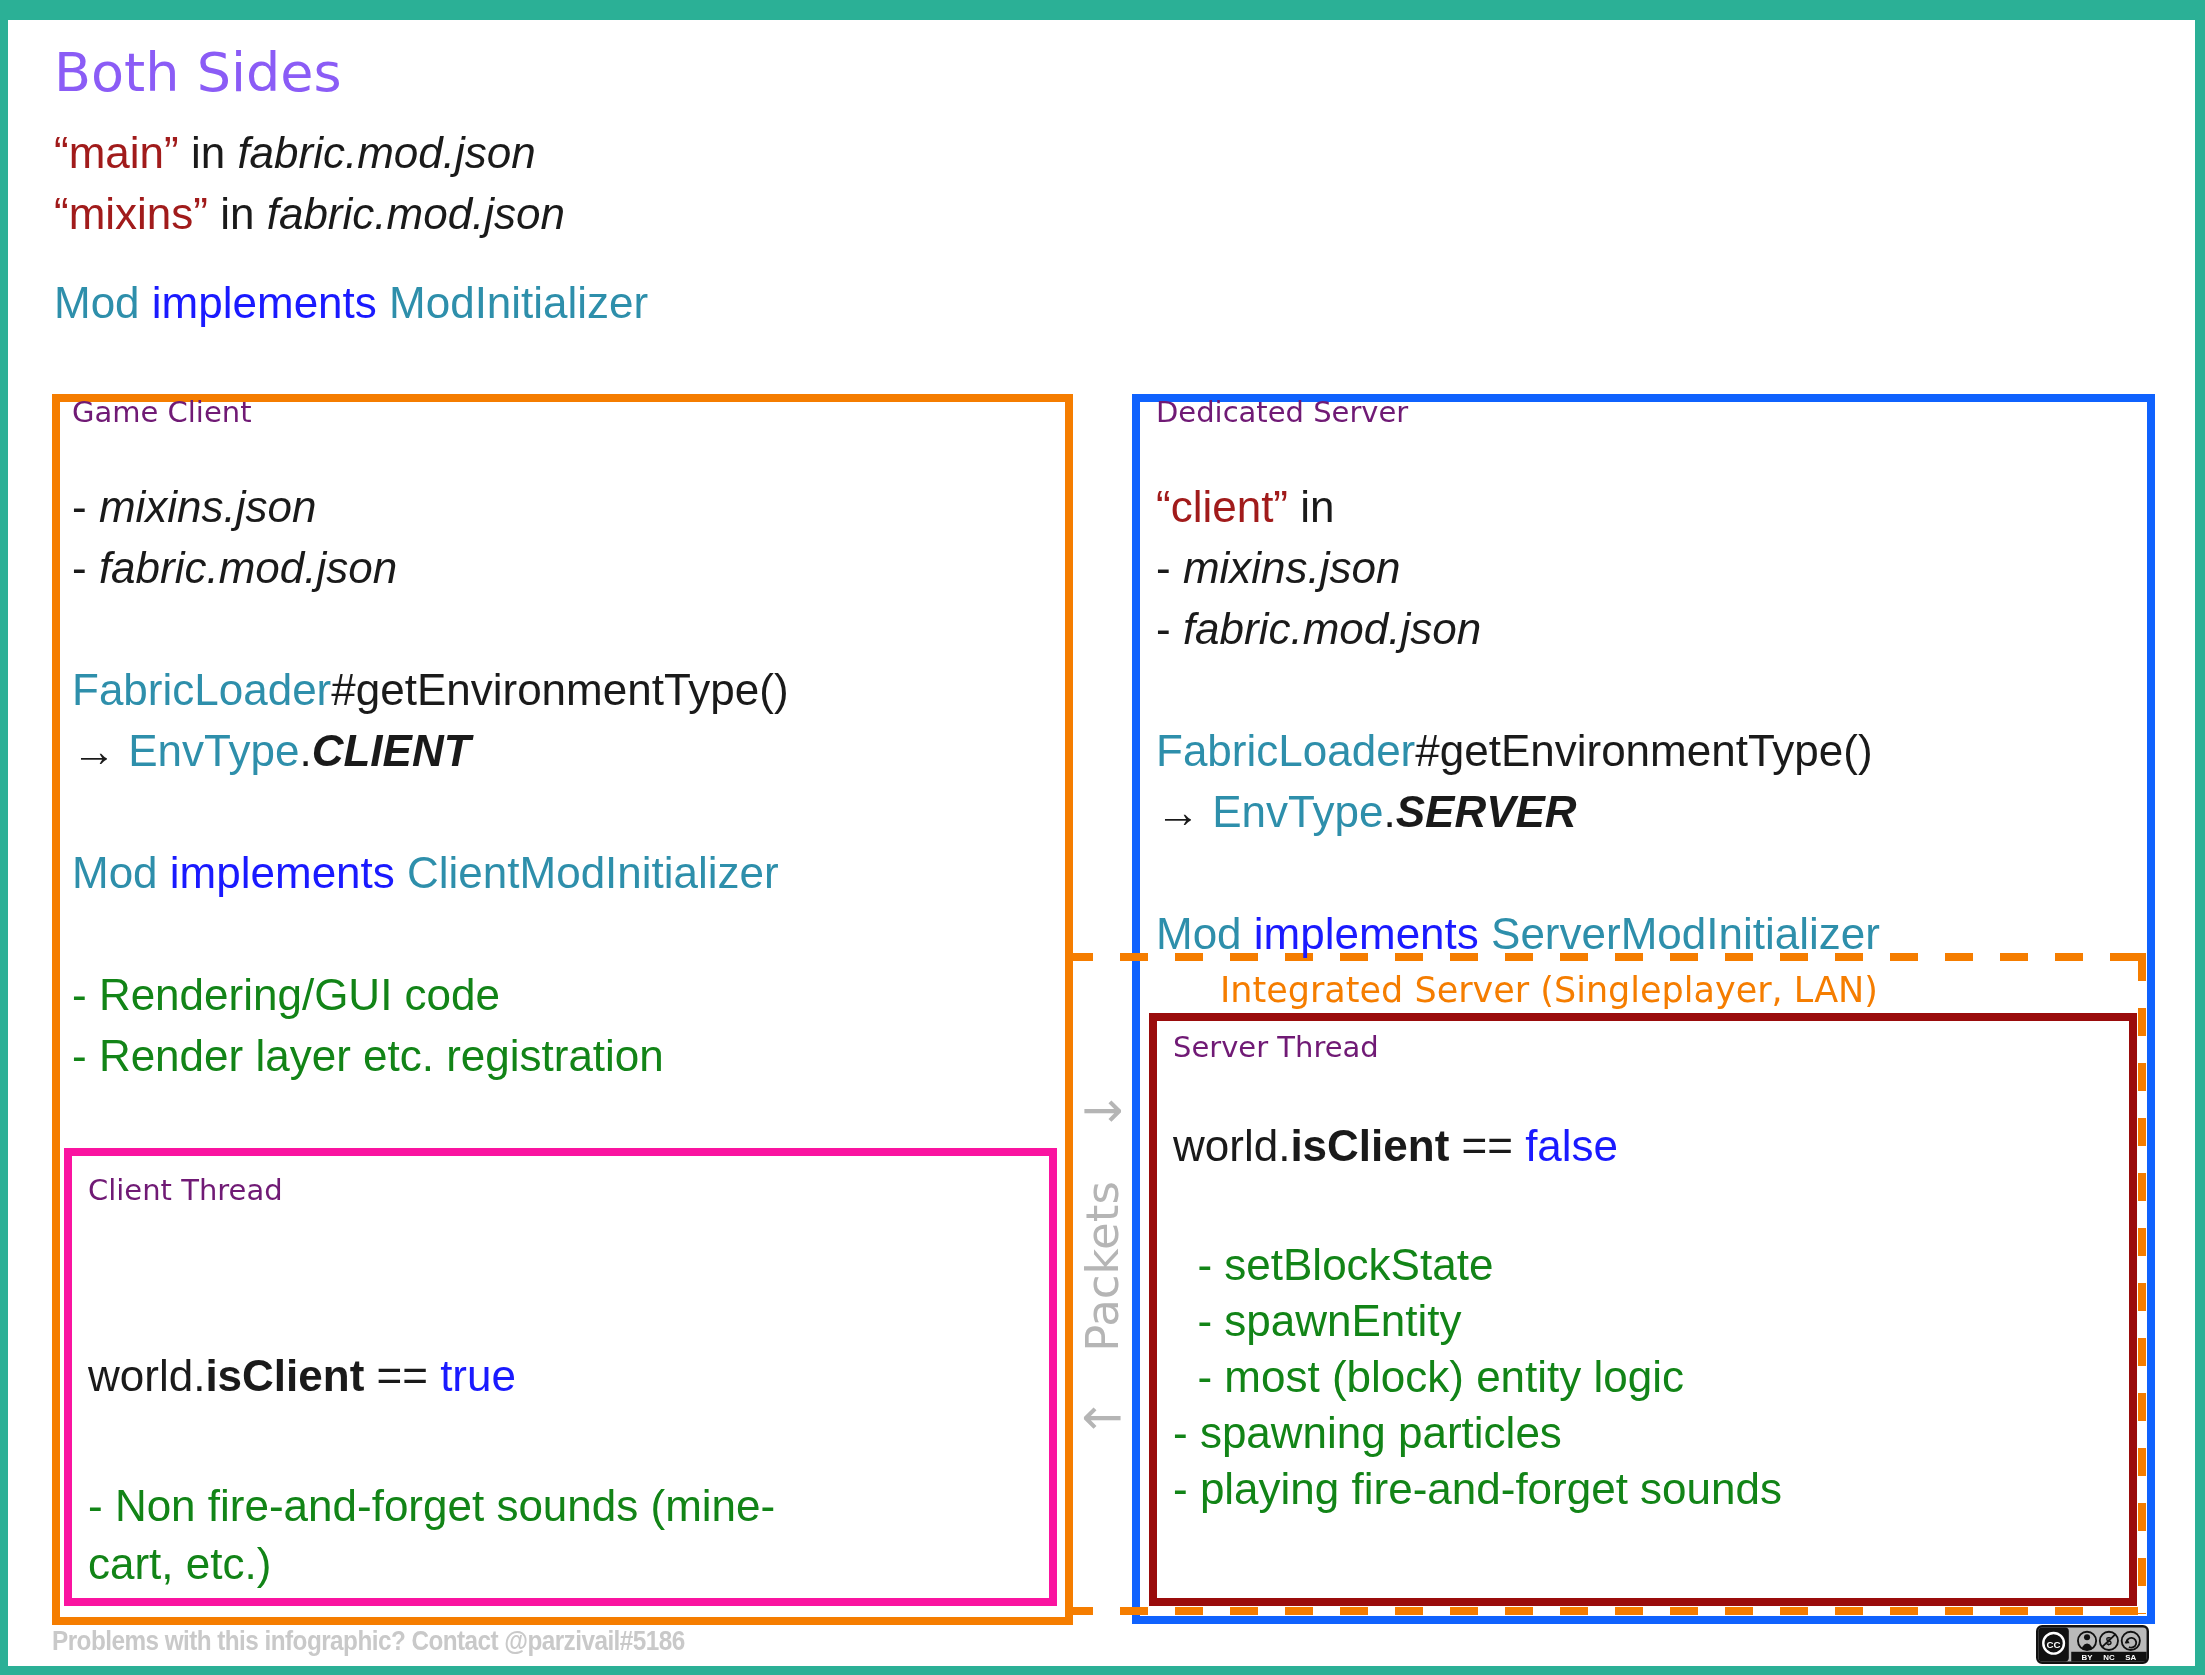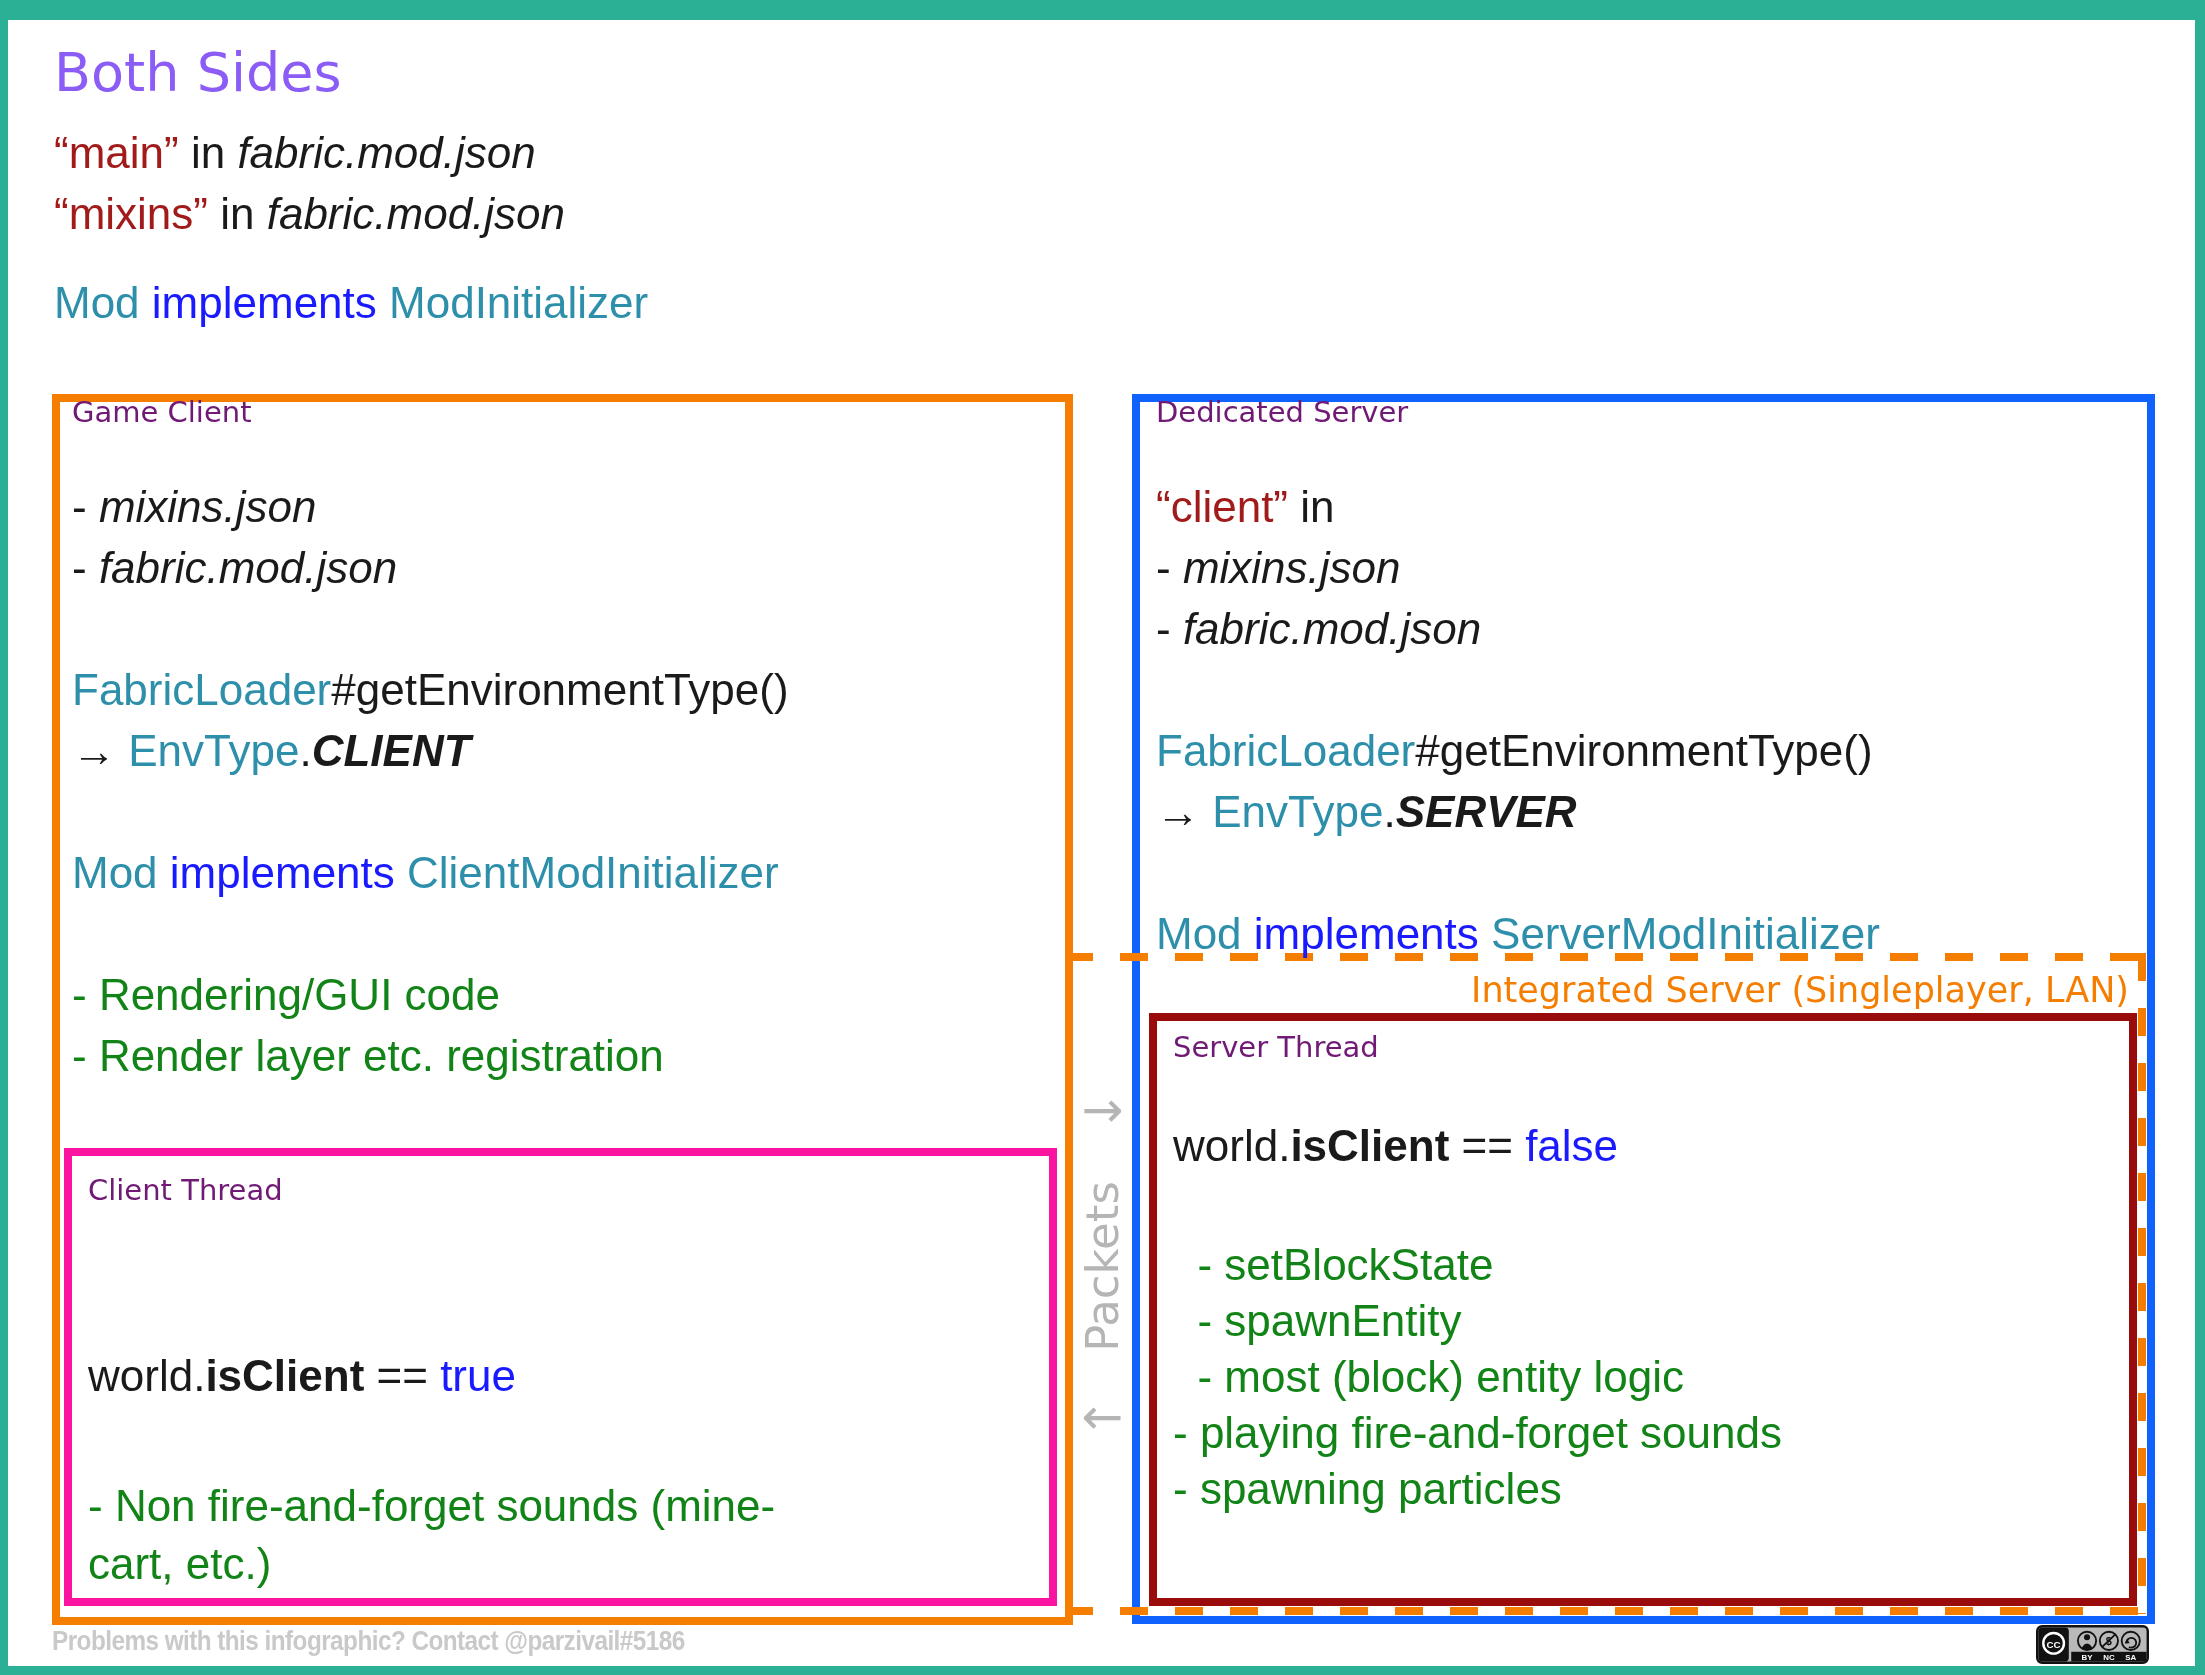--- a/index.html
+++ b/index.html
@@ -23,21 +23,21 @@
   .b{font-weight:bold}
   .bi{font-weight:bold;font-style:italic}
   .box{position:absolute;border:8px solid;box-sizing:border-box;background:transparent}
   #game-client-box{border-color:#f57d00;z-index:3}
   #client-thread-box{border-color:#fa14a0;z-index:4}
   #dedicated-server-box{border-color:#0f62fe;z-index:1}
   #server-thread-box{border-color:#9a0c0c;z-index:3}
   .dash{position:absolute;z-index:2}
   .dash-h{height:8px;background:repeating-linear-gradient(90deg,#f57d00 0 27.5px,transparent 27.5px 55px)}
   .dash-v{width:8px;background:repeating-linear-gradient(180deg,#f57d00 0 27.5px,transparent 27.5px 55px)}
-  #integrated-label{color:#f57d00;font-size:35px;text-align:right;z-index:5;line-height:1.15}
+  #integrated-label{color:#f57d00;font-size:35px;text-align:left;z-index:5;line-height:1.15}
   .gray{color:#b5b5b5}
   .parrow{font-size:50px;line-height:1;width:71px;text-align:center;z-index:2}
   #packets-word{width:78px;height:238px;display:flex;align-items:center;justify-content:center;z-index:2}
   #packets-word span{transform:rotate(-90deg);white-space:nowrap;font-size:45px}
   #footer-note{font-size:27px;font-weight:bold;font-family:"Liberation Sans",sans-serif;
                color:#c9c9c9;transform:scaleX(.9);transform-origin:left top;letter-spacing:-0.6px;z-index:6}
   #cc-badge{z-index:6}
 </style>
 </head>
 <body>
@@ -93,22 +93,22 @@
     <div class="cl"><span class="t">Mod</span><span> </span><span class="k">implements</span><span> </span><span class="t">ServerModInitializer</span></div>
   </div>
 
 <div id="server-thread-box" class="box" style="left:1149px;top:1013px;width:988px;height:593px"></div>
 <div class="abs h2" style="left:1173px;top:1032px;z-index:5">Server Thread</div>
 <div class="abs code cl" style="left:1173px;top:1115px;z-index:5"><span>world.</span><span class="b">isClient</span><span> == </span><span class="k">false</span></div>
 <div class="abs codeblock" style="left:1173px;top:1237px;--lh:56px;z-index:5">
     <div class="cl"><span class="g">  - setBlockState</span></div>
     <div class="cl"><span class="g">  - spawnEntity</span></div>
     <div class="cl"><span class="g">  - most (block) entity logic</span></div>
+    <div class="cl"><span class="g">- spawning particles</span></div>
     <div class="cl"><span class="g">- playing fire-and-forget sounds</span></div>
-    <div class="cl"><span class="g">- spawning particles</span></div>
   </div>
 
 <div class="abs gray parrow" style="left:1067px;top:1085px">→</div>
 <div class="abs" id="packets-word" style="left:1063px;top:1147px">
   <span class="gray">Packets</span>
 </div>
 <div class="abs gray parrow" style="left:1067px;top:1392px">←</div>
 
 <div class="abs" id="footer-note" style="left:52px;top:1626px">Problems with this infographic? Contact @parzivail#5186</div>
 

